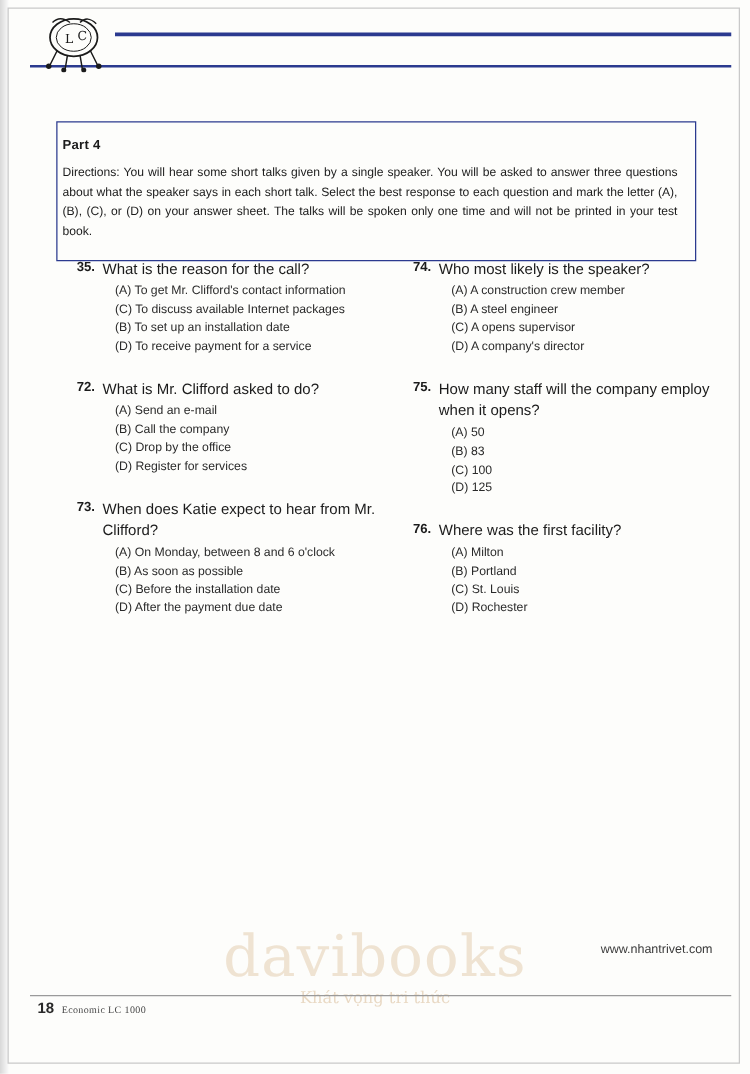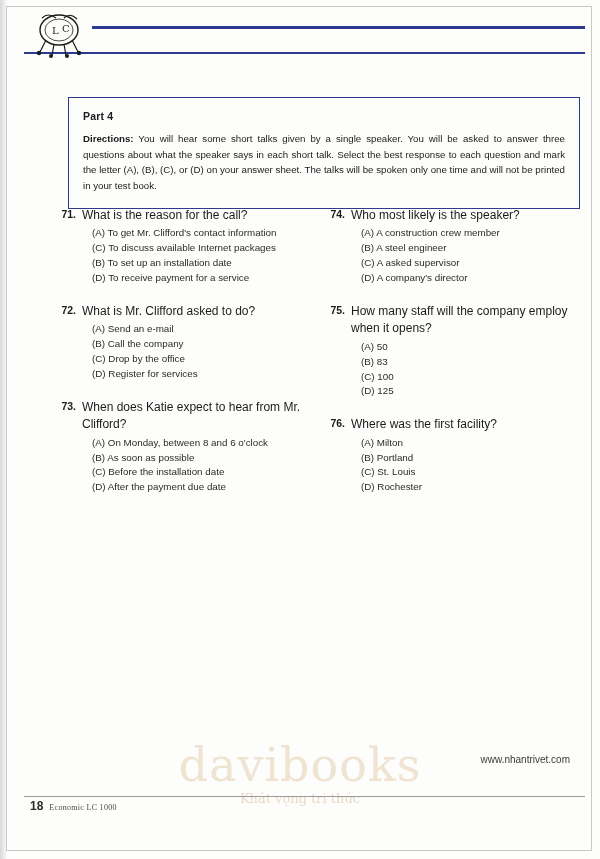--- a/index.html
+++ b/index.html
@@ -44,39 +44,39 @@
     background: #2b3a8f;
   }
   .logo {
     position: absolute;
     left: 28px; top: 10px;
     width: 64px; height: 48px;
   }
   
   .directions-box {
     position: absolute;
-    left: 68px; top: 97px;
+    left: 45px; top: 97px;
     width: 512px;
     box-sizing: border-box;
     border: 1px solid #2b3a8f;
-    padding: 12px 14px 14px 14px;
+    padding: 12px 14px 14px 4px;
   }
   .part-title {
     font-size: 10.5px;
     font-weight: bold;
     margin-bottom: 9px;
     letter-spacing: 0.2px;
   }
   .directions-text {
     font-size: 9.7px;
     line-height: 1.62;
     text-align: justify;
   }
   .directions-text .lead {
-    font-weight: bold;
+    font-weight: normal;
     margin-top: 44px;
   }
   
   .columns {
     position: absolute;
     left: 58px; top: 207px;
     width: 516px;
     display: flex;
     gap: 22px;
   }
@@ -203,21 +203,21 @@
   <div class="directions-box">
     <div class="part-title">Part 4</div>
     <div class="directions-text"><span class="lead">Directions:</span><span> You will hear some short talks given by a single speaker. You will be asked to answer three questions about what the speaker says in each short talk. Select the best response to each question and mark the letter (A), (B), (C), or (D) on your answer sheet. The talks will be spoken only one time and will not be printed in your test book.</span></div>
   </div>
 
   <div class="columns">
 
     <div class="col">
 
       <div class="q-block">
-        <div class="q-num">71.</div>
+        <div class="q-num">35.</div>
         <div class="q-body">
           <div class="q-stem">What is the reason for the call?</div>
           <div class="choice">(A) To get Mr. Clifford's contact information</div>
           <div class="choice">(C) To discuss available Internet packages</div>
           <div class="choice">(B) To set up an installation date</div>
           <div class="choice">(D) To receive payment for a service</div>
         </div>
       </div>
 
       <div class="q-block">
@@ -245,21 +245,21 @@
     </div>
 
     <div class="col">
 
       <div class="q-block">
         <div class="q-num">74.</div>
         <div class="q-body">
           <div class="q-stem">Who most likely is the speaker?</div>
           <div class="choice">(A) A construction crew member</div>
           <div class="choice">(B) A steel engineer</div>
-          <div class="choice">(C) A asked supervisor</div>
+          <div class="choice">(C) A opens supervisor</div>
           <div class="choice">(D) A company's director</div>
         </div>
       </div>
 
       <div class="q-block">
         <div class="q-num">75.</div>
         <div class="q-body">
           <div class="q-stem">How many staff will the company employ when it opens?</div>
           <div class="choice">(A) 50</div>
           <div class="choice">(B) 83</div>

